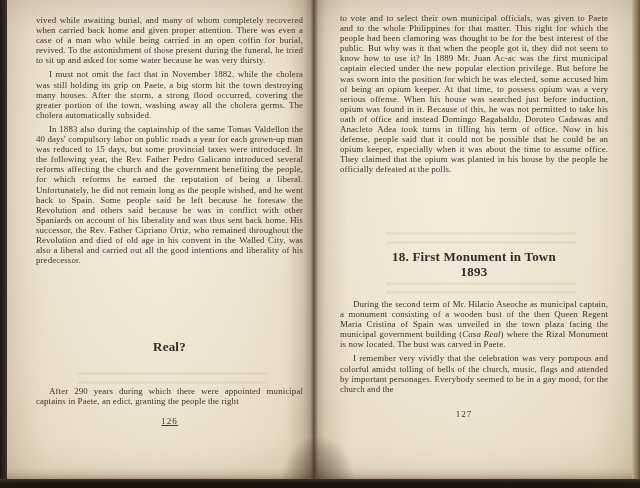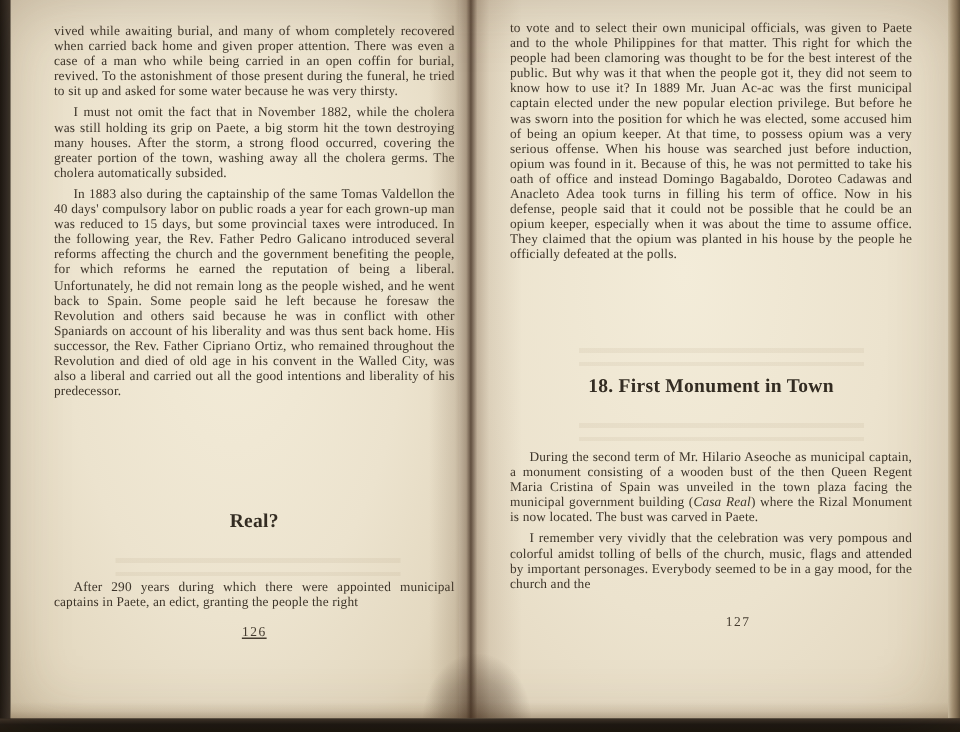--- a/index.html
+++ b/index.html
@@ -133,32 +133,33 @@
   <div class="page page-right">
 
     <div class="body-text" style="left:34px;top:13px;width:268px;">
       <p>to vote and to select their own municipal officials, was given to Paete and to the whole Philippines for that matter.  This right for which the people had been clamoring was thought to be for the best interest of the public.  But why was it that when the people got it, they did not seem to know how to use it?  In 1889 Mr. Juan Ac-ac was the first municipal captain elected under the new popular election privilege.  But before he was sworn into the position for which he was elected, some accused him of being an opium keeper.  At that time, to possess opium was a very serious offense.  When his house was searched just before induction, opium was found in it.  Because of this, he was not permitted to take his oath of office and instead Domingo Bagabaldo, Doroteo Cadawas and Anacleto Adea took turns in filling his term of office.  Now in his defense, people said that it could not be possible that he could be an opium keeper, especially when it was about the time to assume office.  They claimed that the opium was planted in his house by the people he officially defeated at the polls.</p>
     </div>
 
     <div class="ghost" style="left:80px;top:232px;width:190px;height:14px;"></div>
 
     <div class="section-heading" style="left:34px;top:250px;width:268px;">
       <div>18.  First Monument in Town</div>
+      <div>1893</div>
     </div>
 
     <div class="ghost" style="left:80px;top:282px;width:190px;height:14px;"></div>
 
     <div class="body-text" style="left:34px;top:299px;width:268px;">
       <p class="indent">
         <span>During the second term of Mr. Hilario Aseoche as municipal captain, a monument consisting of a wooden bust of the then Queen Regent Maria Cristina of Spain was unveiled in the town plaza facing the municipal government building (</span><span class="ital">Casa Real</span><span>) where the Rizal Monument is now located.  The bust was carved in Paete.</span>
       </p>
       <p class="indent">I remember very vividly that the celebration was very pompous and colorful amidst tolling of bells of the church, music, flags and attended by important personages.  Everybody seemed to be in a gay mood, for the church and the</p>
     </div>
 
-    <div class="page-number" style="left:52px;top:409px;width:268px;">127</div>
+    <div class="page-number" style="left:24px;top:409px;width:268px;">127</div>
   </div>
 
   <div class="edge-right"></div>
   <div class="page-bottom-edge"></div>
   <div class="gutter"></div>
   <div class="gutter-bottom"></div>
   <div class="cover-bottom"></div>
   <div class="vignette"></div>
 
 </div>

